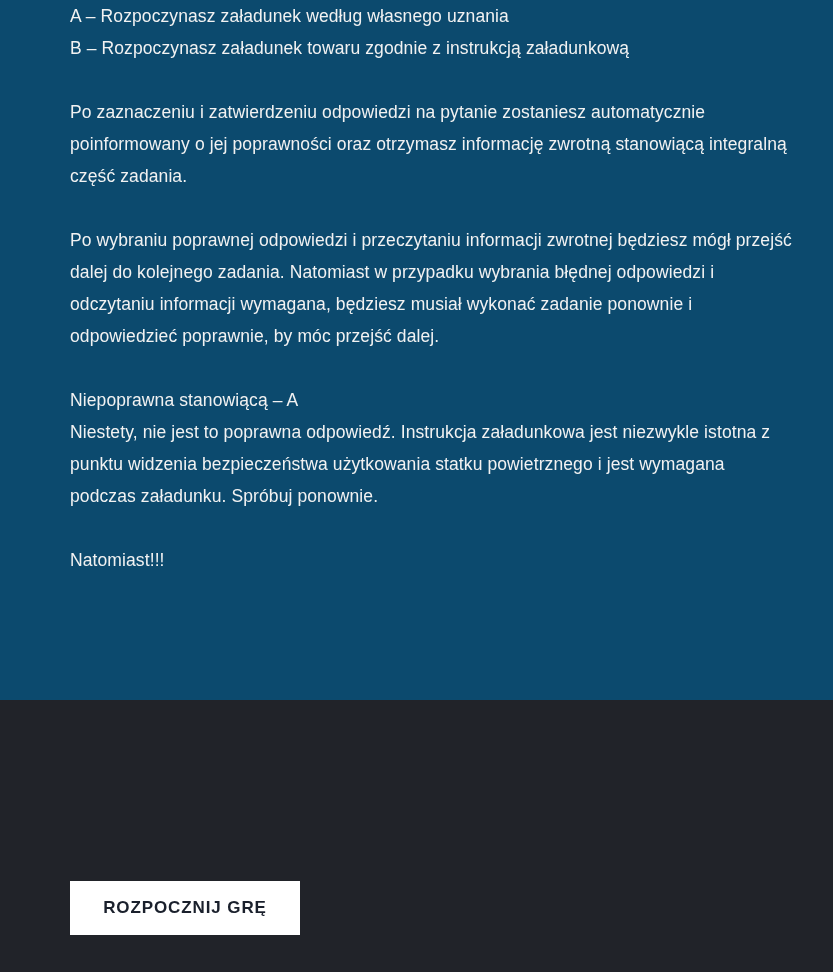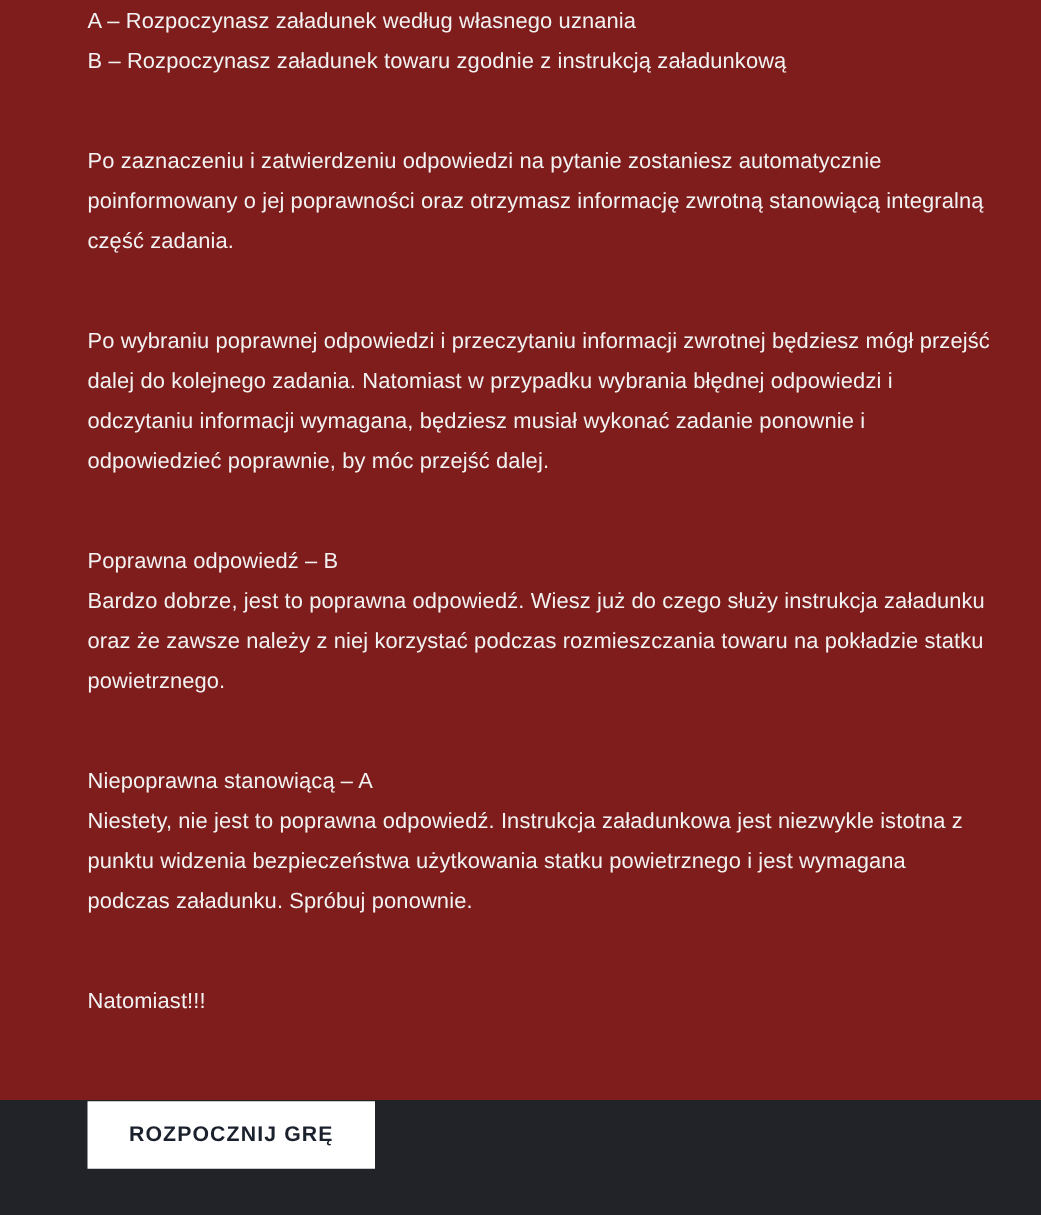--- a/index.html
+++ b/index.html
@@ -10,41 +10,41 @@
   body {
     width: 833px;
     height: 972px;
     background: #212329;
     font-family: "Liberation Sans", sans-serif;
     overflow: hidden;
   }
   .page {
     position: relative;
     width: 833px;
-    height: 880px;
-    background: #7f1d1d;
+    height: 700px;
+    background: #0c4a6e;
     box-sizing: border-box;
     padding: 16px;
   }
   .content {
     position: absolute;
     left: 70px;
     top: 0px;
     width: 722px;
   }
   .block {
     color: #f2f2f2;
     font-size: 17.5px;
     line-height: 32px;
     letter-spacing: 0.1px;
     font-weight: 400;
     -webkit-font-smoothing: antialiased;
   }
   .block.gap-top {
-    margin-top: 48px;
+    margin-top: 32px;
   }
   .block .line {
     display: block;
     white-space: pre-wrap;
   }
   .cta-wrap {
     position: absolute;
     left: 70px;
     top: 881px;
   }
@@ -76,24 +76,20 @@
 
     <div class="block">
       <span class="line">A – Rozpoczynasz załadunek według własnego uznania</span>
       <span class="line">B – Rozpoczynasz załadunek towaru zgodnie z instrukcją załadunkową</span>
     </div>
 
     <div class="block gap-top">Po zaznaczeniu i zatwierdzeniu odpowiedzi na pytanie zostaniesz automatycznie poinformowany o jej poprawności oraz otrzymasz informację zwrotną stanowiącą integralną część zadania.</div>
 
     <div class="block gap-top">Po wybraniu poprawnej odpowiedzi i przeczytaniu informacji zwrotnej będziesz mógł przejść dalej do kolejnego zadania. Natomiast w przypadku wybrania błędnej odpowiedzi i odczytaniu informacji wymagana, będziesz musiał wykonać zadanie ponownie i odpowiedzieć poprawnie, by móc przejść dalej.</div>
 
-    <div class="block gap-top">
-      <span class="line">Poprawna odpowiedź – B</span>
-      <span class="line">Bardzo dobrze, jest to poprawna odpowiedź. Wiesz już do czego służy instrukcja załadunku oraz że zawsze należy z niej korzystać podczas rozmieszczania towaru na pokładzie statku powietrznego.</span>
-    </div>
 
     <div class="block gap-top">
       <span class="line">Niepoprawna stanowiącą – A</span>
       <span class="line">Niestety, nie jest to poprawna odpowiedź. Instrukcja załadunkowa jest niezwykle istotna z punktu widzenia bezpieczeństwa użytkowania statku powietrznego i jest wymagana podczas załadunku. Spróbuj ponownie.</span>
     </div>
 
 
     <div class="block gap-top">Natomiast!!!</div>
 
   </div>

